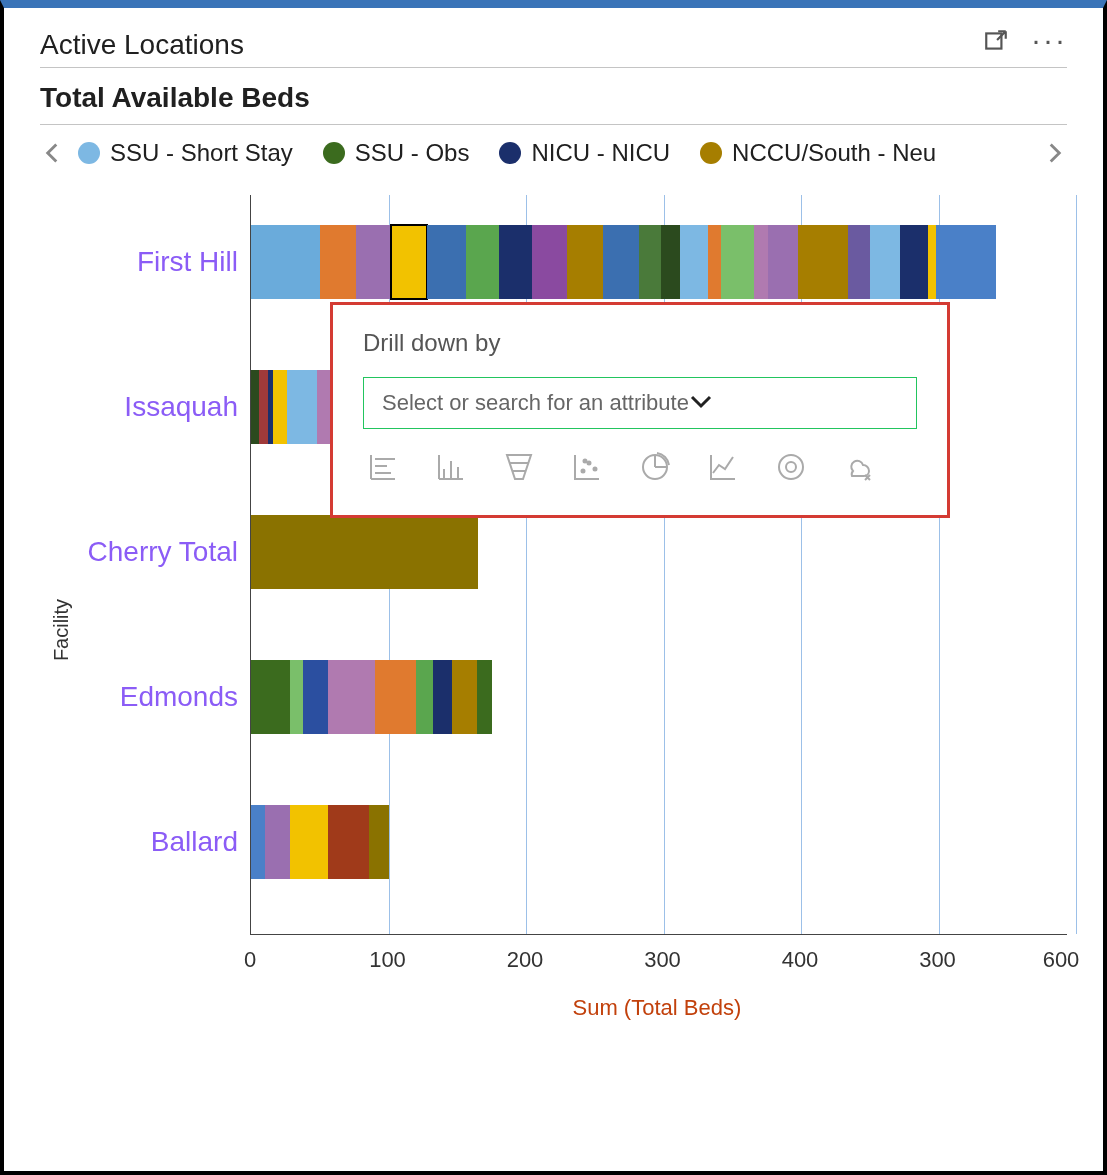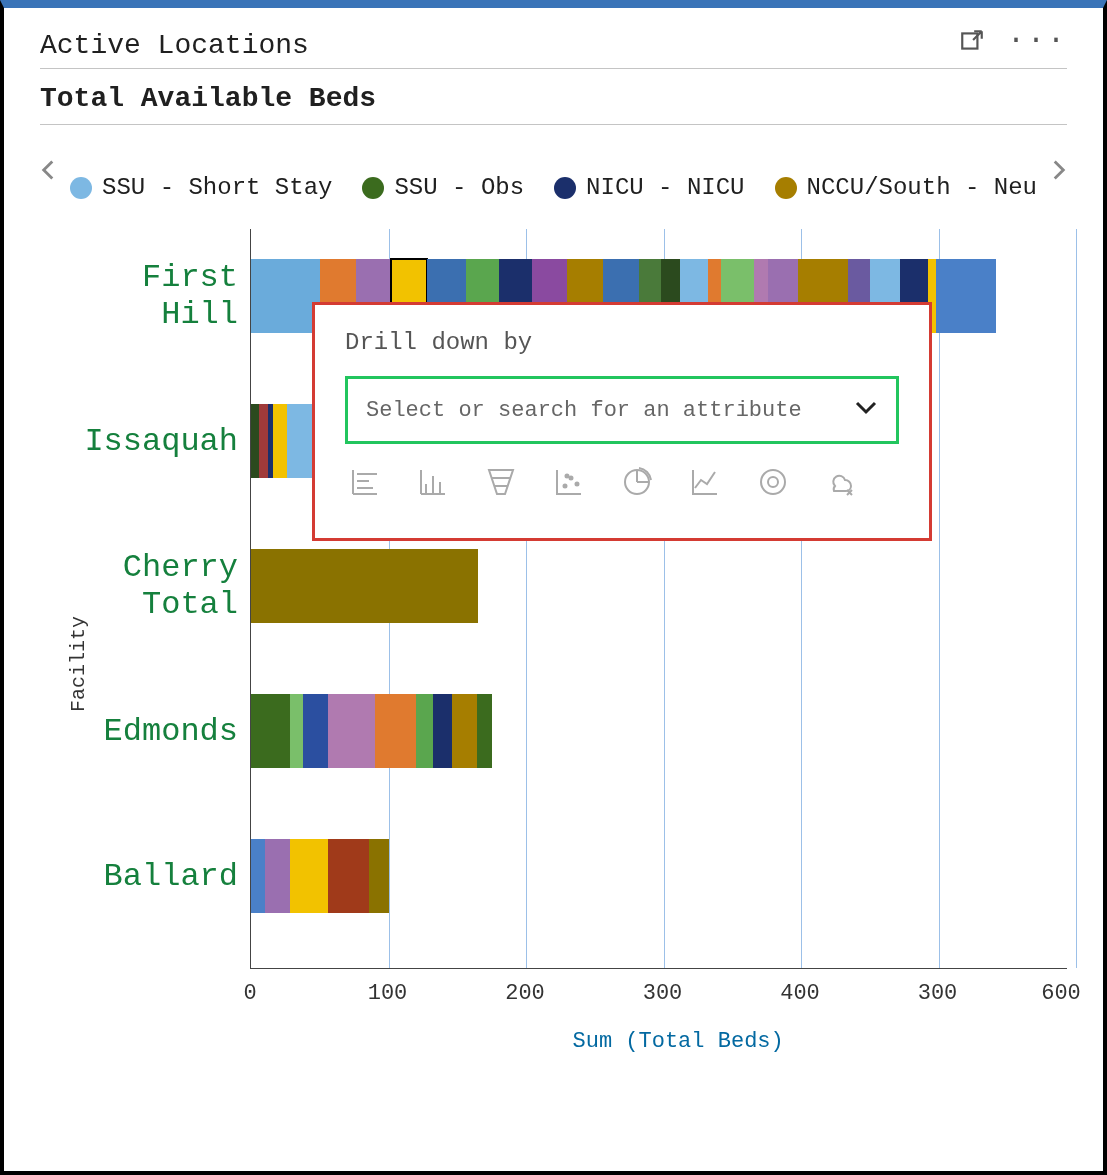--- a/index.html
+++ b/index.html
@@ -8,21 +8,20 @@
     font-family: "Segoe UI", Arial, sans-serif;
     background: #fff;
   }
   .frame {
     width: 1107px;
     height: 1175px;
     border: 4px solid #000;
     border-top: 8px solid #3a74b8;
     position: relative;
     padding: 20px 36px 36px 36px;
-    font-family: Liberation Mono, monospace;
   }
   .card-header {
     display: flex;
     align-items: center;
     justify-content: space-between;
     font-size: 28px;
     font-weight: 400;
     color: #202020;
     padding-bottom: 6px;
   }
@@ -85,55 +84,55 @@
     left:0;
     height:74px;
     display:flex;
     align-items:stretch;
   }
   .seg { height:100%; }
   .highlight-seg { outline: 2px solid #000; outline-offset:-1px; }
   .bar-label {
     position:absolute;
     right: calc(100% - 198px);
-    font-size: 32px;
-    color:#15803d;
+    font-size: 28px;
+    color:#8b5cf6;
     transform: translateY(-50%);
     text-align:right;
     width:180px;
   }
   .x-tick {
     position:absolute;
     top: 752px;
     font-size: 22px;
     color:#333;
     transform: translateX(-50%);
   }
   .x-axis-title {
     position:absolute;
     top: 800px;
     font-size: 22px;
-    color:#0369a1;
+    color:#c2410c;
   }
 
   
   .popup {
     position:absolute;
     border: 3px solid #d43b33;
     background:#fff;
-    padding: 24px 30px 36px 30px;
-    left: 308px;
+    padding: 24px 30px 28px 30px;
+    left: 326px;
     top: 294px;
     width: 620px;
   }
   .popup-title { font-size:24px; color:#555; margin-bottom:20px; }
   .combo {
-    border: 3px solid #22c55e;
-    height: 68px;
-    display:flex; align-items:center; justify-content:space-between;
+    border: 1px solid #22c55e;
+    height: 52px;
+    display:flex; align-items:center; justify-content:flex-start;
     padding: 0 18px;
     font-size: 22px;
     color:#666;
     cursor:pointer;
   }
   .chevron-down svg { stroke:#222; }
   .disabled-label { font-size:22px; color:#aaa; margin-top:28px; }
   .chart-type-row {
     display:flex; gap:28px; margin-top:18px; color:#aaa;
   }
@@ -161,21 +160,21 @@
 
   <div class="sub-title">Total Available Beds</div>
   <div class="hr"></div>
 
   <div class="legend-row">
     <span class="legend-nav">
       <svg width="16" height="20" viewBox="0 0 10 14">
           <path d="M8 1 L2 7 L8 13" fill="none" stroke="#888" stroke-width="2"></path>
         </svg>
     </span>
-    <span id="legend-items" style="display: flex; gap: 30px; align-items: center; margin-top: 35px;">
+    <span id="legend-items" style="display: flex; gap: 30px; align-items: center;">
         <span class="legend-item">
           <span class="swatch" style="background: rgb(125, 184, 227);"></span>
           <span>SSU - Short Stay</span>
         </span>
         <span class="legend-item">
           <span class="swatch" style="background: rgb(59, 107, 30);"></span>
           <span>SSU - Obs</span>
         </span>
         <span class="legend-item">
           <span class="swatch" style="background: rgb(27, 47, 107);"></span>

